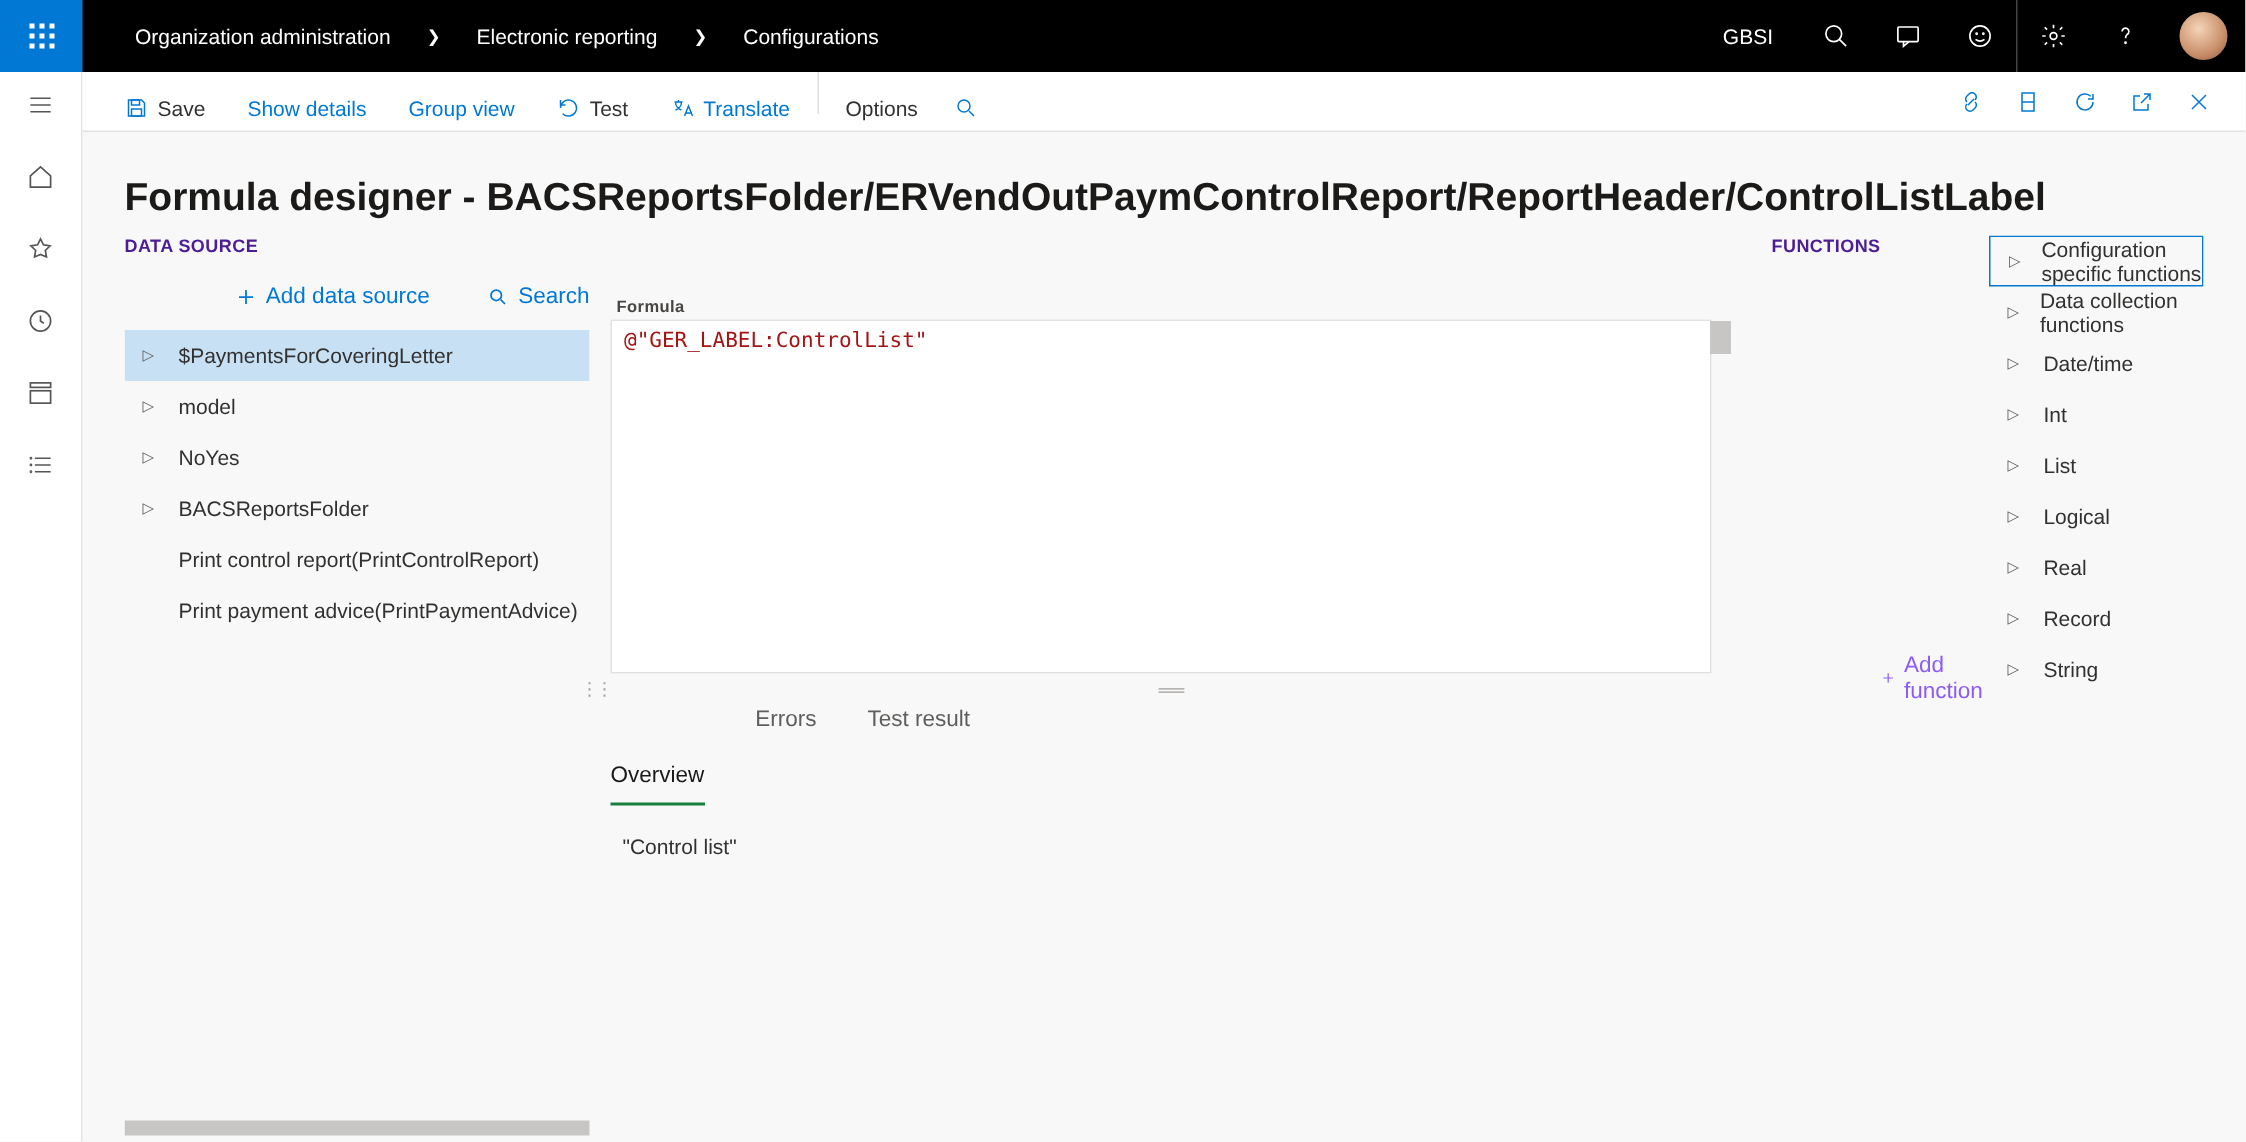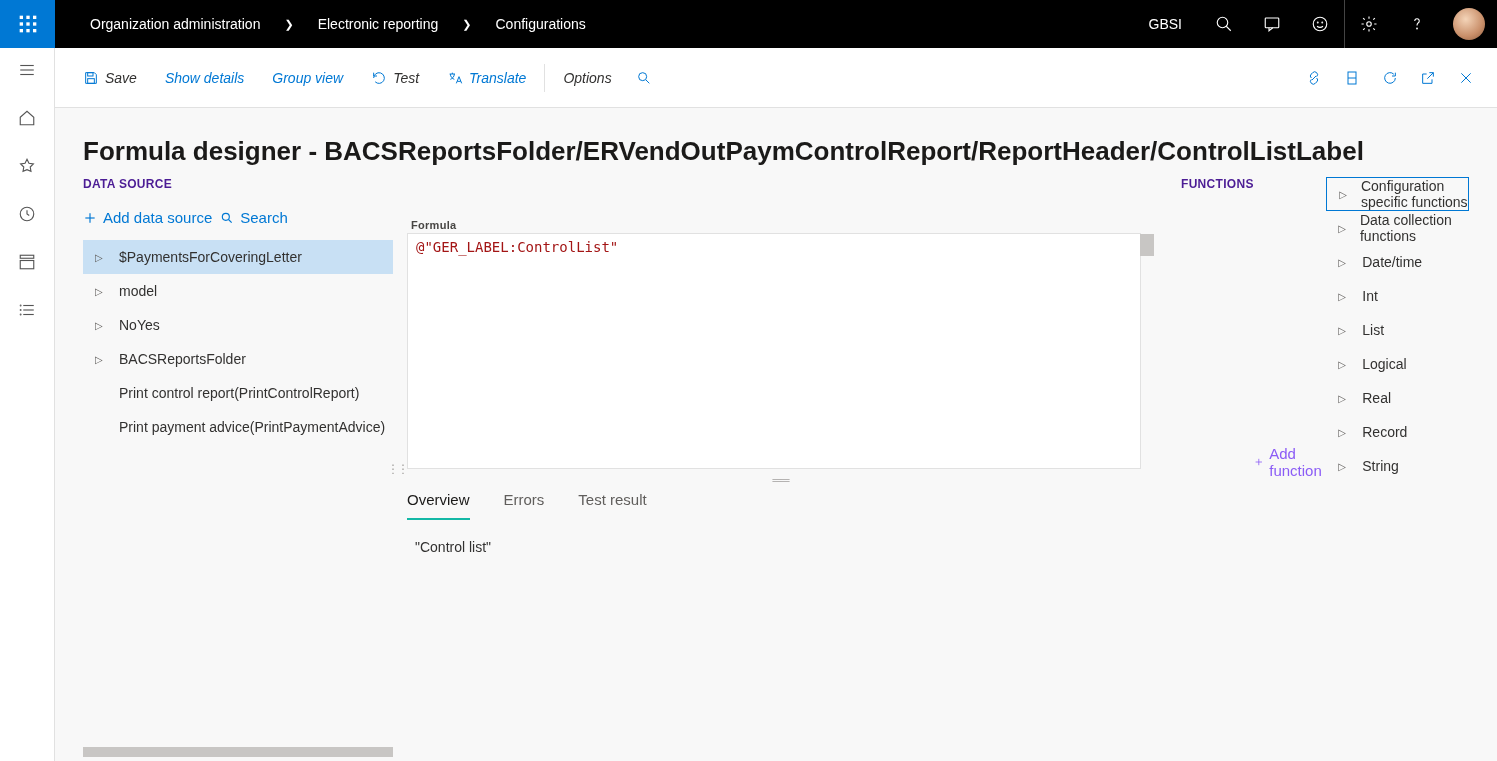--- a/index.html
+++ b/index.html
@@ -19,58 +19,58 @@
   .top-sep { width: 1px; height: 48px; background: #444; }
   .avatar { width: 32px; height: 32px; border-radius: 50%; background: radial-gradient(circle at 40% 35%, #f4d4b8 0%, #c98f6a 60%, #8b5a3c 100%); margin: 0 12px; }
   
   .shell { display: flex; height: calc(761px - 48px); }
   .leftrail { width: 55px; border-right: 1px solid #e1e1e1; background: #fff; display: flex; flex-direction: column; align-items: center; padding-top: 12px; gap: 28px; }
   .rail-icon { width: 20px; height: 20px; cursor: pointer; display:flex; align-items:center; justify-content:center; }
   .rail-icon svg { width: 18px; height: 18px; fill: none; stroke: #555; stroke-width: 1.5; }
   
   .workspace { flex: 1; display: flex; flex-direction: column; }
   
-  .cmdbar { height: 60px; background: #fff; border-bottom: 1px solid #e1e1e1; display: flex; align-items: center; padding: 0 14px; font-style: italic; }
+  .cmdbar { height: 40px; background: #fff; border-bottom: 1px solid #e1e1e1; display: flex; padding: 0 14px; }
   .cmd-btn { display: flex; align-items: center; gap: 6px; padding: 0 14px; height: 48px; color: #0078d4; cursor: pointer; font-size: 14px; }
   .cmd-btn.black { color: #323130; }
   .cmd-btn svg { width: 16px; height: 16px; stroke: currentColor; fill: none; stroke-width: 1.5; }
   .cmd-sep { width: 1px; height: 28px; background: #e1e1e1; margin: 0 4px; }
   .cmdbar-right { margin-left: auto; display: flex; align-items: center; gap: 20px; padding-right: 8px; }
   .cmd-sm-icon { width: 18px; height: 18px; cursor: pointer; display:flex; align-items:center; justify-content:center; }
   .cmd-sm-icon svg { width: 16px; height: 16px; stroke: #0078d4; fill: none; stroke-width: 1.5; }
   
   .content { flex: 1; display: flex; flex-direction: column; padding: 28px 28px 0 28px; overflow: hidden; }
   .page-title { font-size: 26px; font-weight: 600; color: #1b1a19; margin-bottom: 10px; white-space: nowrap; }
   
   .three-col { display: flex; flex: 1; overflow: hidden; }
   
   .col-ds { width: 310px; display: flex; flex-direction: column; position: relative; }
   .col-label { font-size: 12px; font-weight: 600; color: #4c1d95; letter-spacing: 0.3px; text-transform: uppercase; margin-bottom: 18px; }
-  .ds-actions { display: flex; gap: 8px; margin-bottom: 14px; }
+  .ds-actions { display: flex; gap: 39px; margin-bottom: 14px; justify-content: flex-end; }
   .link-btn { color: #0078d4; cursor: pointer; display: flex; align-items: center; gap: 6px; font-size: 15px; }
   .link-btn.disabled { color: #8b5cf6; cursor: default; }
   .link-btn svg { width: 14px; height: 14px; stroke: currentColor; fill: none; stroke-width: 2; }
   
   .tree { overflow: hidden; }
   .tree-row { display: flex; align-items: center; height: 34px; padding-left: 12px; gap: 14px; cursor: pointer; white-space: nowrap; overflow: hidden; }
   .tree-row.selected { background: #c8e0f4; }
   .tree-caret { width: 10px; color: #605e5c; font-size: 10px; }
   .tree-caret.empty { visibility: hidden; }
   .tree-text { overflow: hidden; text-overflow: clip; }
   
   .splitter-v { width: 8px; display: flex; align-items: center; justify-content: center; color: #a19f9d; cursor: col-resize; font-size: 12px; letter-spacing: -2px; }
   
   .col-mid { flex: 1; display: flex; flex-direction: column; padding: 0 6px; }
   .formula-label { font-size: 11px; font-weight: 700; color: #484644; letter-spacing: 0.3px; margin: 42px 0 2px 4px; }
   .formula-box { height: 236px; background: #fff; border: 1px solid #e1e1e1; padding: 5px 8px; font-family: Consolas, monospace; font-size: 14px; color: #a31515; position: relative; margin-right: 14px; }
   .formula-scrollbar-v { position:absolute; right:-14px; top:0; width:14px; height:22px; background:#c8c6c4; }
   .splitter-h { height: 22px; display: flex; align-items: center; justify-content: center; color: #a19f9d; cursor: row-resize; font-size: 12px; }
   .tabs { display: flex; gap: 34px; border-bottom: 1px solid transparent; margin-bottom: 18px; }
   .tab { padding-bottom: 10px; cursor: pointer; color: #605e5c; font-size: 15px; }
-  .tab.active { color: #1b1a19; border-bottom: 2px solid #14b8a6; }
+  .tab.active { color: #1b1a19; border-bottom: 2px solid #15803d; margin-top: 37px; }
   .overview-text { padding-left: 8px; }
   
   .col-fn { width: 288px; display: flex; flex-direction: row; margin-left: 20px; }
   .fn-tree-row { display: flex; align-items: center; height: 34px; padding-left: 12px; gap: 14px; cursor: pointer; }
   .fn-tree-row.selected { border: 1px solid #0078d4; }
   
   .bottom-scrollbar { position: absolute; bottom: 4px; left: 0; height: 10px; width: 310px; background: #c8c6c4; }
 </style>
 </head>
 <body>

